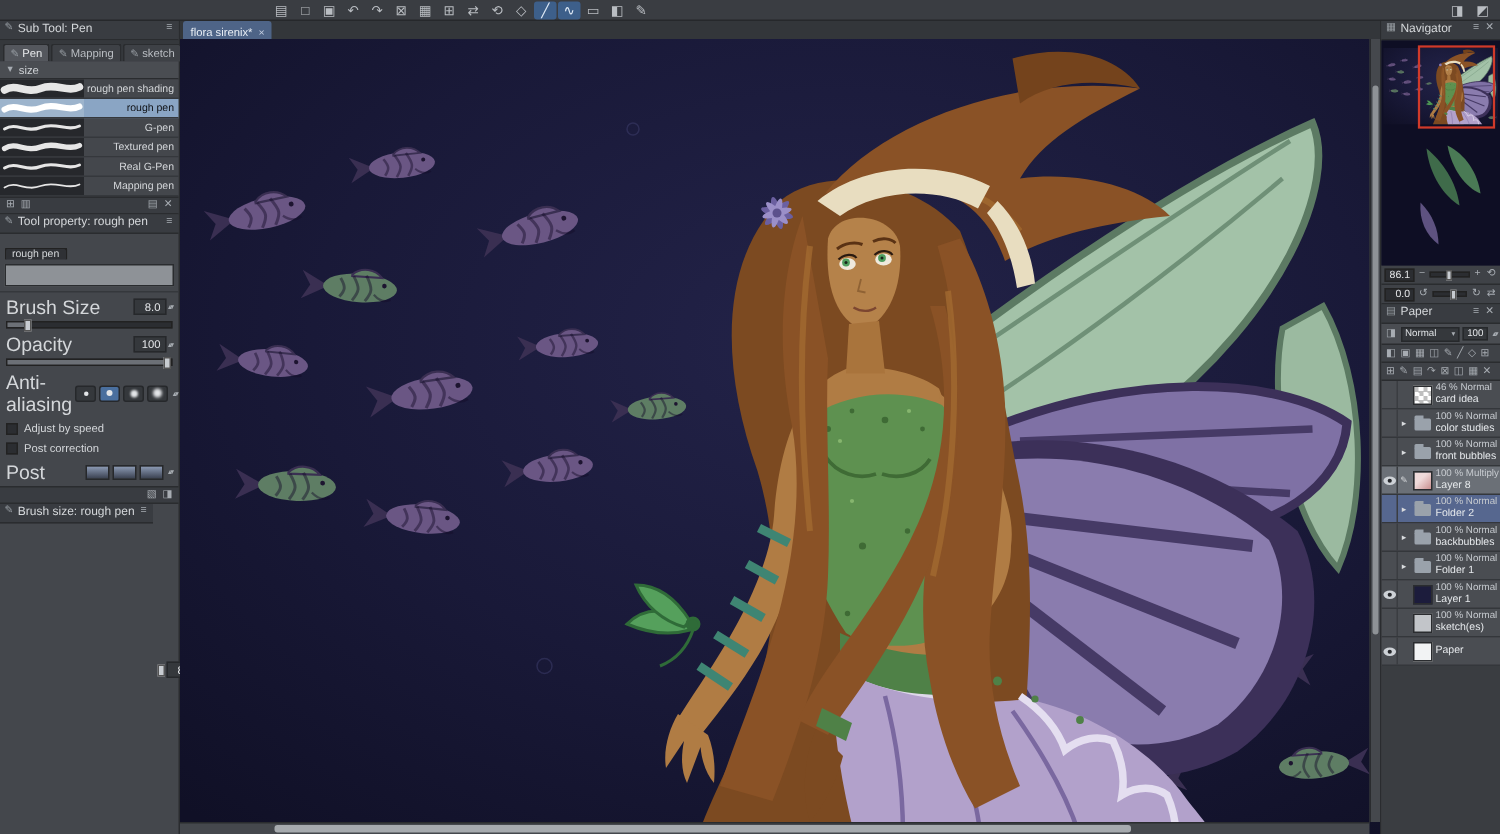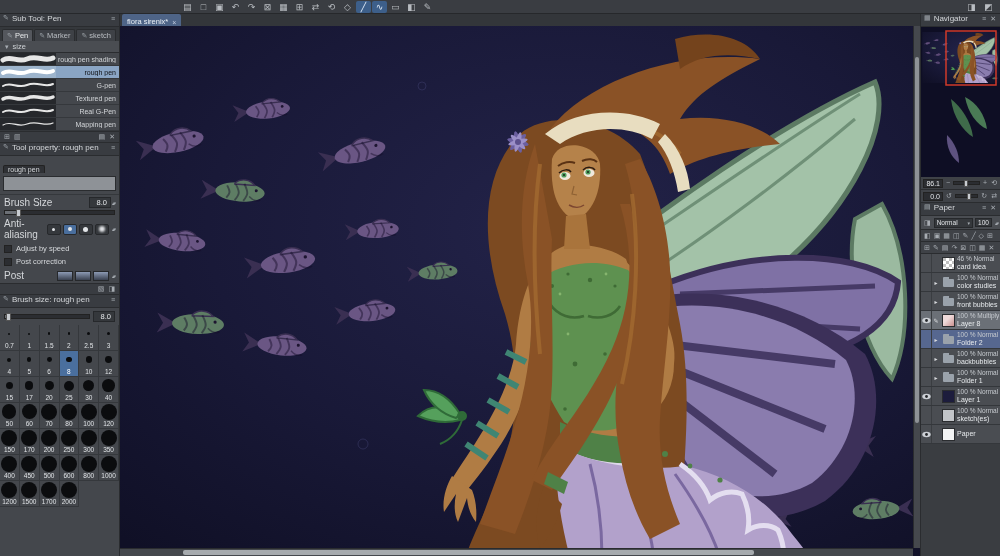--- a/index.html
+++ b/index.html
@@ -31,37 +31,37 @@
 .brush-label{flex:1;font-size:7px;color:#d4d7da;text-align:right;padding-right:3px;white-space:nowrap;overflow:hidden}
 .brush-row.selected .brush-label{color:#0e1014}
 .panel-footer{height:12px;background:#393c41;border-top:1px solid #2a2c2f;border-bottom:1px solid #2a2c2f;display:flex;align-items:center;padding:0 3px;flex:none}
 .pf-right{margin-left:auto;display:flex;gap:2px}
 
 .tp-preset{padding:2px 3px 3px;border-bottom:1px solid #35383c;flex:none}
 .preset-chip{display:inline-block;background:#2f3135;border:1px solid #222;border-bottom:none;font-size:7px;color:#d4d7da;padding:0 4px;border-radius:2px 2px 0 0}
 .preset-preview{height:15px;background:#8e9297;border:1px solid #2a2c2f}
 .tp-row{padding:2px 4px 1px;flex:none}
 .tp-line{display:flex;align-items:center}
-.tp-label{font-size:10px;color:#d4d7da}
+.tp-label{font-size:13px;color:#d4d7da}
 .tp-value{margin-left:auto;font-size:7.5px;color:#e4e6e9;background:#35383c;padding:0 3px;border:1px solid #26282b;min-width:22px;text-align:right}
 .spin{font-size:5px;color:#a7acb2;margin-left:1px;letter-spacing:-1px}
 .slider{position:relative;height:5px;background:#2b2d31;border:1px solid #222;margin-top:2px}
 .slider .fill{position:absolute;left:0;top:0;bottom:0;background:#6c7076}
 .slider .handle{position:absolute;top:-2px;width:5px;height:8px;background:#c8ccd1;border:1px solid #555;margin-left:-2px}
 .aa-row{display:flex;align-items:center;padding:2px 4px;gap:2px;flex:none}
 .aa-btn{width:14px;height:11px;background:#35383c;border:1px solid #26282b;border-radius:2px;display:flex;align-items:center;justify-content:center}
 .aa-btn.selected{background:#4a6f9e}
 .aa-dot{background:#e3e5e8;border-radius:50%}
 .chk-row{display:flex;align-items:center;gap:4px;padding:2px 4px;flex:none}
 .chk{width:8px;height:8px;background:#2b2d31;border:1px solid #222;flex:none}
 .chk-label{font-size:7.5px;color:#d4d7da}
 .taper-row{display:flex;align-items:center;gap:2px;padding:2px 4px;flex:none}
 .taper-chip{width:16px;height:10px;border:1px solid #26282b;background:linear-gradient(180deg,#8c9ab4,#3a4150)}
 
-#bs-panel{flex:1;display:flex;flex-direction:column;min-height:0}
+#bs-panel{flex:1;display:flex;flex-direction:row;min-height:0}
 .bs-slider-row{display:flex;align-items:center;gap:3px;padding:3px 4px;flex:none}
 .bs-slider-row .slider{flex:1;margin-top:0}
 #size-grid{flex:1;display:grid;grid-template-columns:repeat(6,1fr);grid-auto-rows:26px;background:#44474c;overflow:hidden}
 .size-cell{border-right:1px solid #35383c;border-bottom:1px solid #35383c;display:flex;flex-direction:column;align-items:center;justify-content:flex-end;padding-bottom:1px}
 .size-cell.selected{background:#4a6f9e}
 .dot-wrap{flex:1;display:flex;align-items:center;justify-content:center}
 .size-dot{background:#0b0c0e;border-radius:50%;display:block}
 .size-label{font-size:6.5px;color:#dfe2e5;line-height:7px}
 .size-cell.selected .size-label{color:#fff}
 
@@ -150,21 +150,21 @@
             <span class="mini-icon">≡</span>
           </span>
       </div>
       <div class="st-tabs" id="st-tabs">
           <div class="st-tab active">
             <span class="ph-icon">✎</span>
             <span>Pen</span>
           </div>
           <div class="st-tab">
             <span class="ph-icon">✎</span>
-            <span>Marker</span>
+            <span>Mapping</span>
           </div>
           <div class="st-tab">
             <span class="ph-icon">✎</span>
             <span>sketch</span>
           </div>
         </div>
       <div class="st-group">
         <span class="mini-icon">▾</span>
         <span>size</span>
       </div>
@@ -242,20 +242,31 @@
       </div>
       <div class="tp-row">
         <div class="tp-line">
           <span class="tp-label">Brush Size</span>
           <span class="tp-value">8.0</span>
           <span class="spin">▴▾</span>
         </div>
         <div class="slider">
             <span class="fill" style="width:12%"></span>
             <span class="handle" style="left:12%"></span>
+          </div>
+      </div>
+      <div class="tp-row">
+        <div class="tp-line">
+          <span class="tp-label">Opacity</span>
+          <span class="tp-value">100</span>
+          <span class="spin">▴▾</span>
+        </div>
+        <div class="slider">
+            <span class="fill" style="width:97%"></span>
+            <span class="handle" style="left:97%"></span>
           </div>
       </div>
       <div class="aa-row">
         <span class="tp-label">Anti-aliasing</span>
         <span style="margin-left:auto;display:flex;gap:2px">
           <span class="aa-btn">
               <span class="aa-dot" style="width:3px;height:3px"></span>
             </span>
           <span class="aa-btn selected">
               <span class="aa-dot" style="width:4px;height:4px;filter:blur(.3px)"></span>

